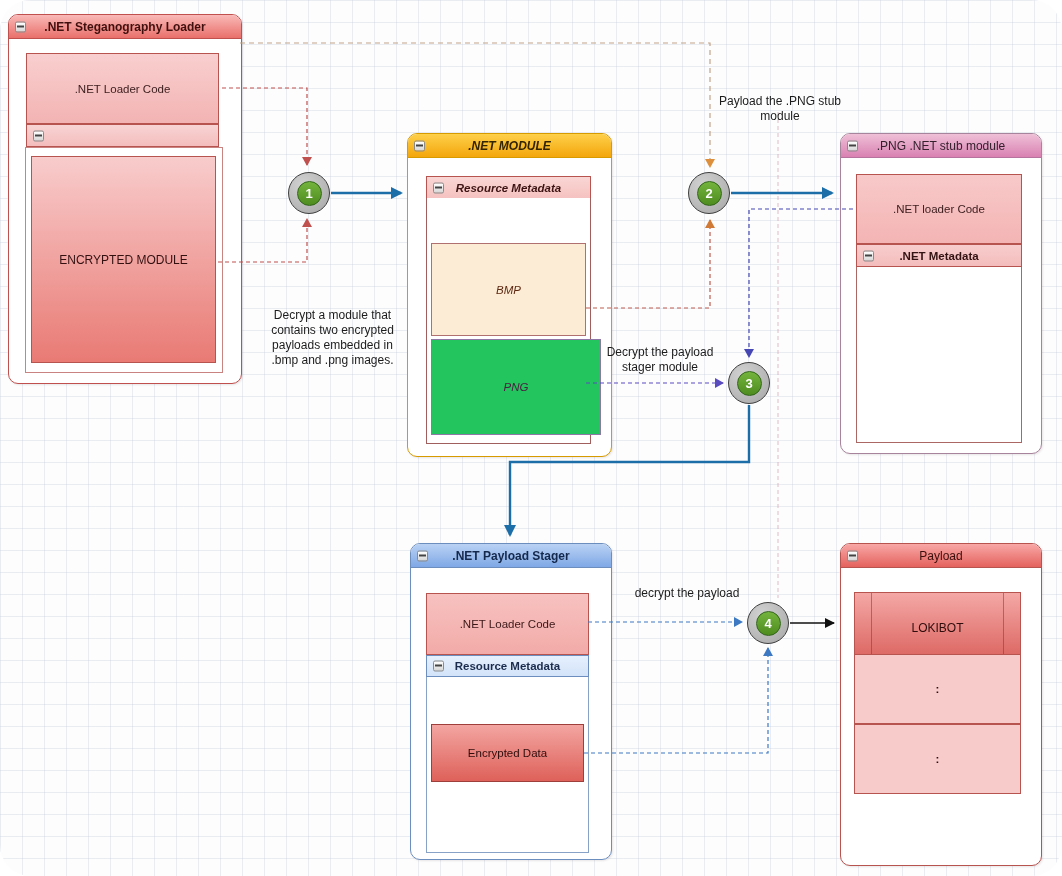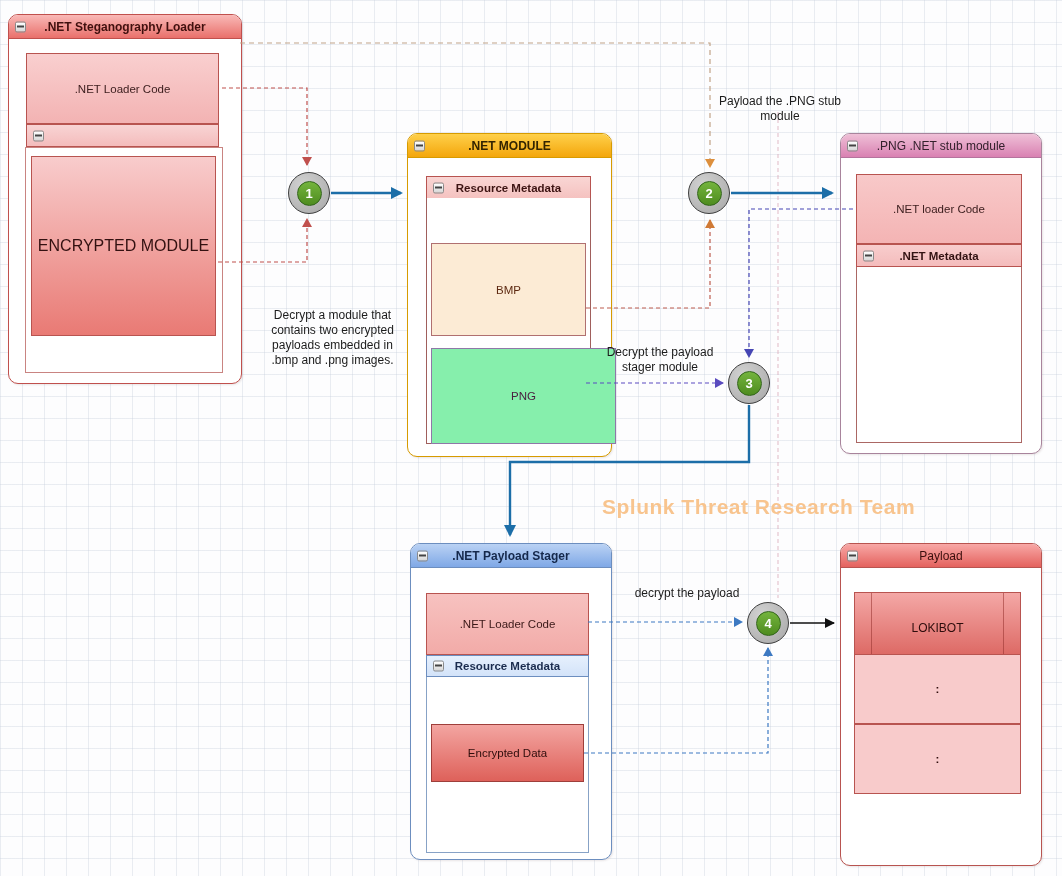--- a/index.html
+++ b/index.html
@@ -4,20 +4,21 @@
 <style>
   html,body{margin:0;padding:0;background:#fff;}
   .canvas{
     position:relative;width:1062px;height:876px;overflow:hidden;
     font-family:"Liberation Sans",sans-serif;
     background-color:#fdfdfe;
     background-image:
       linear-gradient(to right, rgba(200,208,222,.38) 1px, transparent 1px),
       linear-gradient(to bottom, rgba(200,208,222,.38) 1px, transparent 1px);
     background-size:22px 22px;
+    border-radius:31px;
   }
   .win{position:absolute;background:#fff;border-radius:10px;border:1px solid #999;box-shadow:1px 1px 2px rgba(90,60,60,.12);}
   .win-title{position:relative;height:23px;border-radius:9px 9px 0 0;display:flex;align-items:center;justify-content:center;font-size:12px;}
   .collapse{position:absolute;left:6px;top:50%;transform:translateY(-50%);width:11px;height:11px;background:linear-gradient(#ffffff,#d6d6d6);border:1px solid #8a8a8a;border-radius:2px;box-sizing:border-box;}
   .collapse::after{content:"";position:absolute;left:1px;right:1px;top:3px;border-top:2px solid #444;}
   .ibox{position:absolute;display:flex;align-items:center;justify-content:center;font-size:11.5px;text-align:center;box-sizing:border-box;}
   .strip{position:absolute;display:flex;align-items:center;justify-content:center;font-size:11.5px;font-weight:bold;box-sizing:border-box;}
   .frame{position:absolute;box-sizing:border-box;background:#fff;}
   .circle-step{position:absolute;width:42px;height:42px;border-radius:50%;
     background:radial-gradient(circle at 35% 30%, #d2d2d2, #a6a6a6);
@@ -27,21 +28,21 @@
     color:#fff;font-weight:bold;font-size:13px;display:flex;align-items:center;justify-content:center;box-sizing:border-box;}
   .note{position:absolute;font-size:12px;color:#1c1c1c;text-align:center;white-space:pre-line;line-height:15px;}
   .watermark{position:absolute;font-size:21px;font-weight:bold;color:#f8c48e;letter-spacing:.5px;white-space:nowrap;}
   svg.wires{position:absolute;left:0;top:0;pointer-events:none;}
   .vbar{position:absolute;top:0;bottom:0;width:1px;background:rgba(150,50,45,.55);}
 
   
   .w-loader{left:8px;top:14px;width:232px;height:368px;border-color:#c0504d;}
   .w-loader .win-title{background:linear-gradient(#f9b9b7,#e9706b);color:#40100e;font-weight:bold;border-bottom:1px solid #c0504d;}
   
-  .w-module{left:407px;top:133px;width:203px;height:322px;border-color:#d79b00;}
+  .w-module{left:407px;top:133px;width:203px;height:322px;border-color:#d79b00;font-style:italic;}
   .w-module .win-title{background:linear-gradient(#ffd04a,#f3a60c);color:#332400;font-weight:bold;border-bottom:1px solid #d79b00;}
   
   .w-stub{left:840px;top:133px;width:200px;height:319px;border-color:#a8849c;}
   .w-stub .win-title{background:linear-gradient(#efc0d7,#d981b2);color:#33202c;border-bottom:1px solid #b5739d;}
   
   .w-stager{left:410px;top:543px;width:200px;height:315px;border-color:#6c8ebf;}
   .w-stager .win-title{background:linear-gradient(#bad2f4,#7fa8e6);color:#15294c;font-weight:bold;border-bottom:1px solid #6c8ebf;}
   
   .w-payload{left:840px;top:543px;width:200px;height:321px;border-color:#b85450;}
   .w-payload .win-title{background:linear-gradient(#f8a8a6,#e4625e);color:#3c0f0d;border-bottom:1px solid #b85450;}
@@ -56,39 +57,39 @@
       <span class="collapse"></span>
       <span>.NET Steganography Loader</span>
     </div>
     <div class="ibox" style="left:17px;top:38px;width:193px;height:71px;background:linear-gradient(#f9cfcf,#f3b3b3);border:1px solid #b85450;color:#3a1c1c;">
       <span>.NET Loader Code</span>
     </div>
     <div class="strip" style="left:17px;top:109px;width:193px;height:23px;background:linear-gradient(#f8d4d4,#f4bcbc);border:1px solid #b85450;">
       <span class="collapse"></span>
     </div>
     <div class="frame" style="left:16px;top:132px;width:198px;height:226px;border:1px solid #c98481;"></div>
-    <div class="ibox" style="left:22px;top:141px;width:185px;height:180px;background:linear-gradient(#f8cccc,#e97a74);border:1px solid #b85450;color:#331111;font-size:16px;">
+    <div class="ibox" style="left:22px;top:141px;width:185px;height:207px;background:linear-gradient(#f8cccc,#e97a74);border:1px solid #b85450;color:#331111;font-size:12px;">
       <span>ENCRYPTED MODULE</span>
     </div>
   </div>
 
   <div class="win w-module">
     <div class="win-title">
       <span class="collapse"></span>
       <span>.NET MODULE</span>
     </div>
     <div class="strip" style="left:18px;top:42px;width:165px;height:23px;background:linear-gradient(#f9d6d4,#f5c2c0);border:1px solid #b85450;color:#3d1413;">
       <span class="collapse"></span>
       <span>Resource Metadata</span>
     </div>
     <div class="frame" style="left:18px;top:64px;width:165px;height:246px;border:1px solid #a05f5c;border-top:none;"></div>
     <div class="ibox" style="left:23px;top:109px;width:155px;height:93px;background:#fcebd5;border:1px solid #b07070;color:#5e2a12;text-align:center;">
       <span>BMP</span>
     </div>
-    <div class="ibox" style="left:23px;top:214px;width:185px;height:96px;background:#86efac;border:1px solid #8f77a8;color:#4a2040;">
+    <div class="ibox" style="left:23px;top:205px;width:170px;height:96px;background:#22c55e;border:1px solid #8f77a8;color:#4a2040;">
       <span>PNG</span>
     </div>
   </div>
 
   <div class="win w-stub">
     <div class="win-title">
       <span class="collapse"></span>
       <span>.PNG .NET stub module</span>
     </div>
     <div class="ibox" style="left:15px;top:40px;width:166px;height:70px;background:linear-gradient(#f8c9c9,#f4b4b4);border:1px solid #b85450;color:#3a1c1c;">
@@ -204,15 +205,14 @@
   <div class="note" style="left:250px;top:308px;width:165px;">Decrypt a module that
 contains two encrypted
 payloads embedded in
 .bmp and .png images.</div>
   <div class="note" style="left:700px;top:94px;width:160px;">Payload the .PNG stub
 module</div>
   <div class="note" style="left:585px;top:345px;width:150px;">Decrypt the payload
 stager module</div>
   <div class="note" style="left:612px;top:586px;width:150px;">decrypt the payload</div>
 
-  <div class="watermark" style="left:602px;top:495px;">Splunk Threat Research Team</div>
 
 </div>
 
 </body></html>

